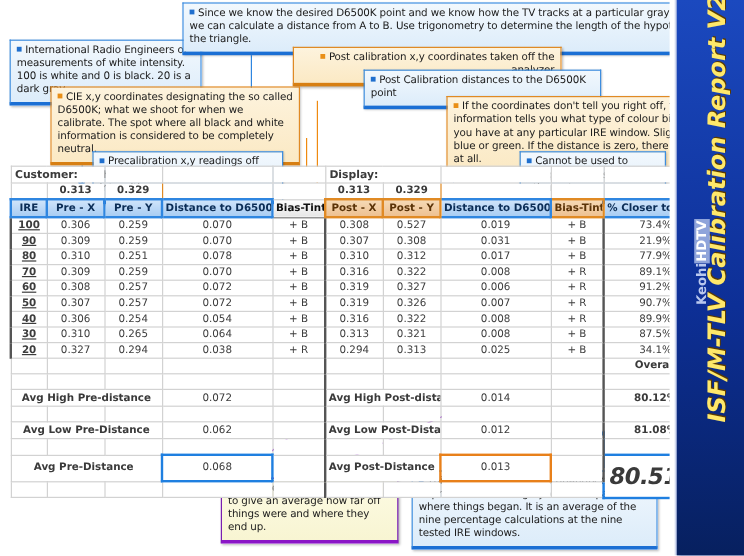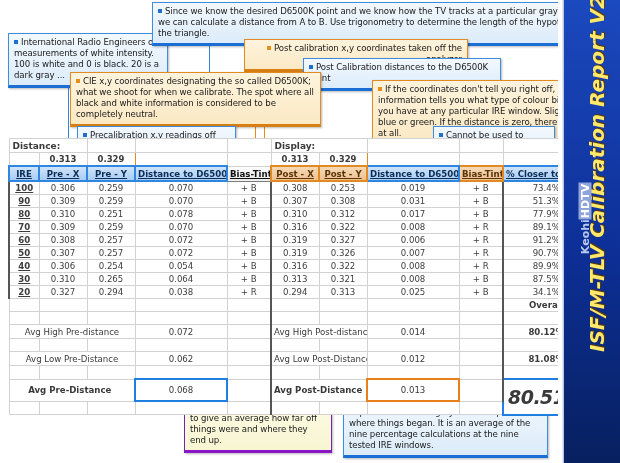--- a/index.html
+++ b/index.html
@@ -65,33 +65,33 @@
   
   .tgt{background:#ffff00;color:#c0392b;font-weight:bold;font-size:8.5px;
        border-top:1px solid #e08a24 !important;border-bottom:1px solid #e08a24 !important;}
   .tgt-l{border-left:1px solid #e08a24 !important;}
   .tgt-r{border-right:1px solid #e08a24 !important;margin-top:36px;}
   .blank{background:#fff;border:1px solid #d2d2d2;}
 
   
   tr.hdr td{height:13px;font-weight:bold;font-size:8.6px;color:#111;
             background:linear-gradient(180deg,#fdfdfd 0%,#e6e6e6 100%);
-            border:1px solid #7a7a7a;text-decoration:underline;}
+            border:1px solid #7a7a7a;}
   td.hl-blue{background:linear-gradient(180deg,#cfe4fa 0%,#a9cdf3 100%) !important;
              border:2px solid #2f86e0 !important;color:#0b2d56 !important;}
   td.hl-orange{background:linear-gradient(180deg,#f5d9b5 0%,#eec192 100%) !important;
                border:2px solid #e08a24 !important;color:#5a3307 !important;}
 
   tr.data td{color:#3d3d3d;}
   td.ire{font-weight:bold;color:#000;}
   td.thickL{border-left:2px solid #555 !important;text-decoration:underline;}
   td.thickR{border-right:2px solid #555 !important;}
   td.bold{font-weight:bold;color:#000;}
   td.lbl-r{text-align:left;font-weight:bold;color:#000;padding-right:6px !important;}
-  td.lbl-c{text-align:center !important;font-weight:normal;color:#000;}
+  td.lbl-c{text-align:center !important;font-weight:bold;color:#000;}
 
   td.box-blue{background:#ddeeff;border:2px solid #1f7fe0 !important;
               color:#333;box-shadow:0 0 4px rgba(47,134,224,.85);}
   td.box-orange{background:#fce4cd;border:2px solid #e8801a !important;
                 color:#333;box-shadow:0 0 4px rgba(232,128,26,.85);}
   td.final{background:#eaf4fe;border:2px solid #1f7fe0 !important;
            color:#1b5fd0;font-weight:bold;font-style:italic;font-size:19px;
            letter-spacing:-0.5px;box-shadow:0 0 4px rgba(47,134,224,.8);}
 
   
@@ -148,21 +148,21 @@
 </div>
 
 <div class="callout c-orange" style="left:244px; top:39px; width:224px;text-align:right;">
   <span class="bullet"></span><p>Post calibration x,y coordinates taken off the analyzer</p>
 </div>
 
 <div class="callout c-blue" style="left:303px; top:58px; width:198px;">
   <span class="bullet"></span><p>Post Calibration distances to the D6500K point</p>
 </div>
 
-<div class="callout c-orange" style="left:42px; top:72px; width:251px;margin-left:28px;">
+<div class="callout c-orange" style="left:42px; top:72px; width:208px;">
   <span class="bullet"></span><p>CIE x,y coordinates designating the so called D6500K; what we shoot for when we calibrate. The spot where all black and white information is considered to be completely neutral.</p>
 </div>
 
 <div class="callout c-orange" style="left:372px; top:80px; width:238px;">
   <span class="bullet"></span><p>If the coordinates don't tell you right off, this information tells you what type of colour bias / tint you have at any particular IRE window.  Slightly red or blue or green.  If the distance is zero, there is no tint at all.</p>
 </div>
 
 <div class="callout c-blue" style="left:77px; top:126px; width:159px;">
   <span class="bullet"></span><p>Precalibration x,y readings off the analyzer for the various intensities</p>
 </div>
@@ -189,21 +189,21 @@
         <col class="c-bias">
       <col class="c-postx">
         <col class="c-posty">
         <col class="c-dist2">
         <col class="c-bias2">
         <col class="c-pct">
     </colgroup>
 
     <tbody>
         <tr class="row-h">
-      <td class="sect-label" colspan="2">Distance:</td>
+      <td class="sect-label" colspan="2">Customer:</td>
       <td></td>
       <td></td>
       <td></td>
       <td class="sect-label" colspan="2">Display:</td>
       <td></td>
       <td></td>
       <td></td>
     </tr>
 
     <tr>
@@ -234,36 +234,36 @@
 
     </tbody>
       <tbody id="data-rows">
         <tr class="data">
           <td class="ire thickL">100</td>
           <td>0.306</td>
           <td>0.259</td>
           <td>0.070</td>
           <td class="thickR">+ B</td>
           <td>0.308</td>
-          <td>0.253</td>
+          <td>0.527</td>
           <td>0.019</td>
           <td class="thickR">+ B</td>
           <td>73.4%</td>
         </tr>
         <tr class="data">
           <td class="ire thickL">90</td>
           <td>0.309</td>
           <td>0.259</td>
           <td>0.070</td>
           <td class="thickR">+ B</td>
           <td>0.307</td>
           <td>0.308</td>
           <td>0.031</td>
           <td class="thickR">+ B</td>
-          <td>51.3%</td>
+          <td>21.9%</td>
         </tr>
         <tr class="data">
           <td class="ire thickL">80</td>
           <td>0.310</td>
           <td>0.251</td>
           <td>0.078</td>
           <td class="thickR">+ B</td>
           <td>0.310</td>
           <td>0.312</td>
           <td>0.017</td>

